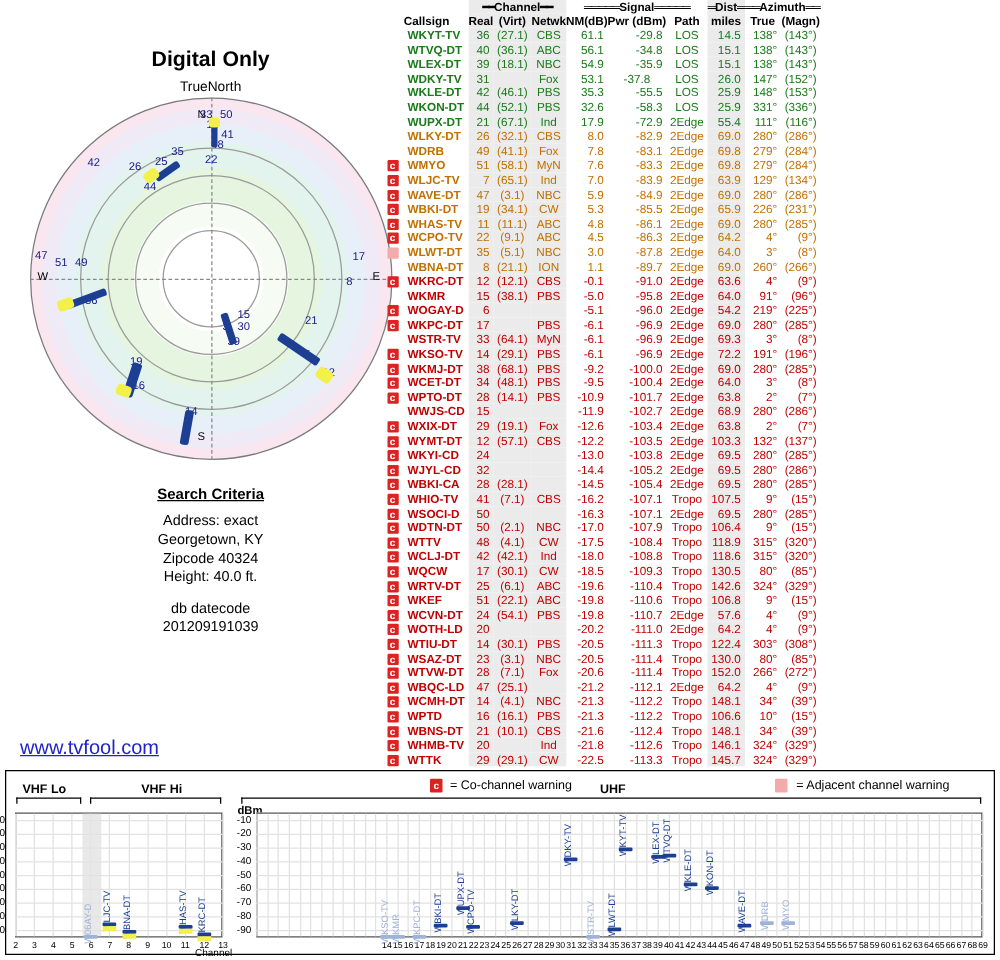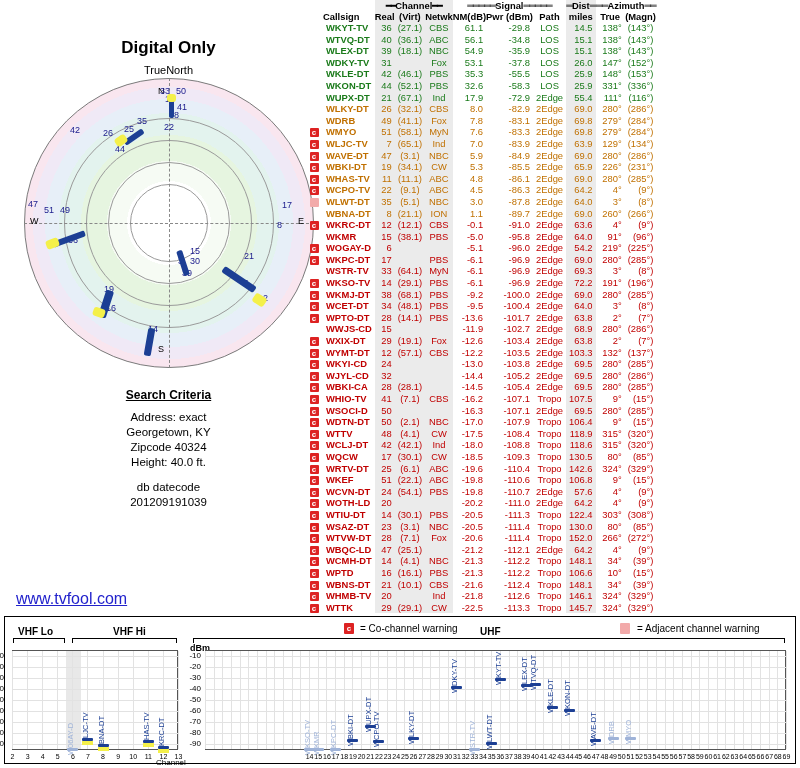--- a/index.html
+++ b/index.html
@@ -221,21 +221,21 @@
           <td class="num" style="color:#1a7a1a;">138°</td>
           <td class="num" style="color:#1a7a1a;">(143°)</td>
         </tr>
         <tr>
           <td class="cellwarn"></td>
           <td class="c-call" style="color:#1a7a1a;font-weight:bold;">WDKY-TV</td>
           <td class="num shade" style="color:#1a7a1a;">31</td>
           <td class="ctr shade" style="color:#1a7a1a;"></td>
           <td class="ctr shade" style="color:#1a7a1a;">Fox</td>
           <td class="num" style="color:#1a7a1a;">53.1</td>
-          <td class="num" style="color:#1a7a1a;">-37.8</td>
+          <td class="num" style="color:#1a7a1a;text-align:center;">-37.8</td>
           <td class="ctr" style="color:#1a7a1a;">LOS</td>
           <td class="num shade" style="color:#1a7a1a;">26.0</td>
           <td class="num" style="color:#1a7a1a;">147°</td>
           <td class="num" style="color:#1a7a1a;">(152°)</td>
         </tr>
         <tr>
           <td class="cellwarn"></td>
           <td class="c-call" style="color:#1a7a1a;font-weight:bold;">WKLE-DT</td>
           <td class="num shade" style="color:#1a7a1a;">42</td>
           <td class="ctr shade" style="color:#1a7a1a;">(46.1)</td>
@@ -506,21 +506,21 @@
           <td class="num shade" style="color:#c00000;">64.0</td>
           <td class="num" style="color:#c00000;">3°</td>
           <td class="num" style="color:#c00000;">(8°)</td>
         </tr>
         <tr>
           <td class="cellwarn"><span class="warnbox w-co">c</span></td>
           <td class="c-call" style="color:#c00000;font-weight:bold;">WPTO-DT</td>
           <td class="num shade" style="color:#c00000;">28</td>
           <td class="ctr shade" style="color:#c00000;">(14.1)</td>
           <td class="ctr shade" style="color:#c00000;">PBS</td>
-          <td class="num" style="color:#c00000;">-13.6</td>
+          <td class="num" style="color:#c00000;">-10.9</td>
           <td class="num" style="color:#c00000;">-101.7</td>
           <td class="ctr" style="color:#c00000;">2Edge</td>
           <td class="num shade" style="color:#c00000;">63.8</td>
           <td class="num" style="color:#c00000;">2°</td>
           <td class="num" style="color:#c00000;">(7°)</td>
         </tr>
         <tr>
           <td class="cellwarn"></td>
           <td class="c-call" style="color:#c00000;font-weight:bold;">WWJS-CD</td>
           <td class="num shade" style="color:#c00000;">15</td>

